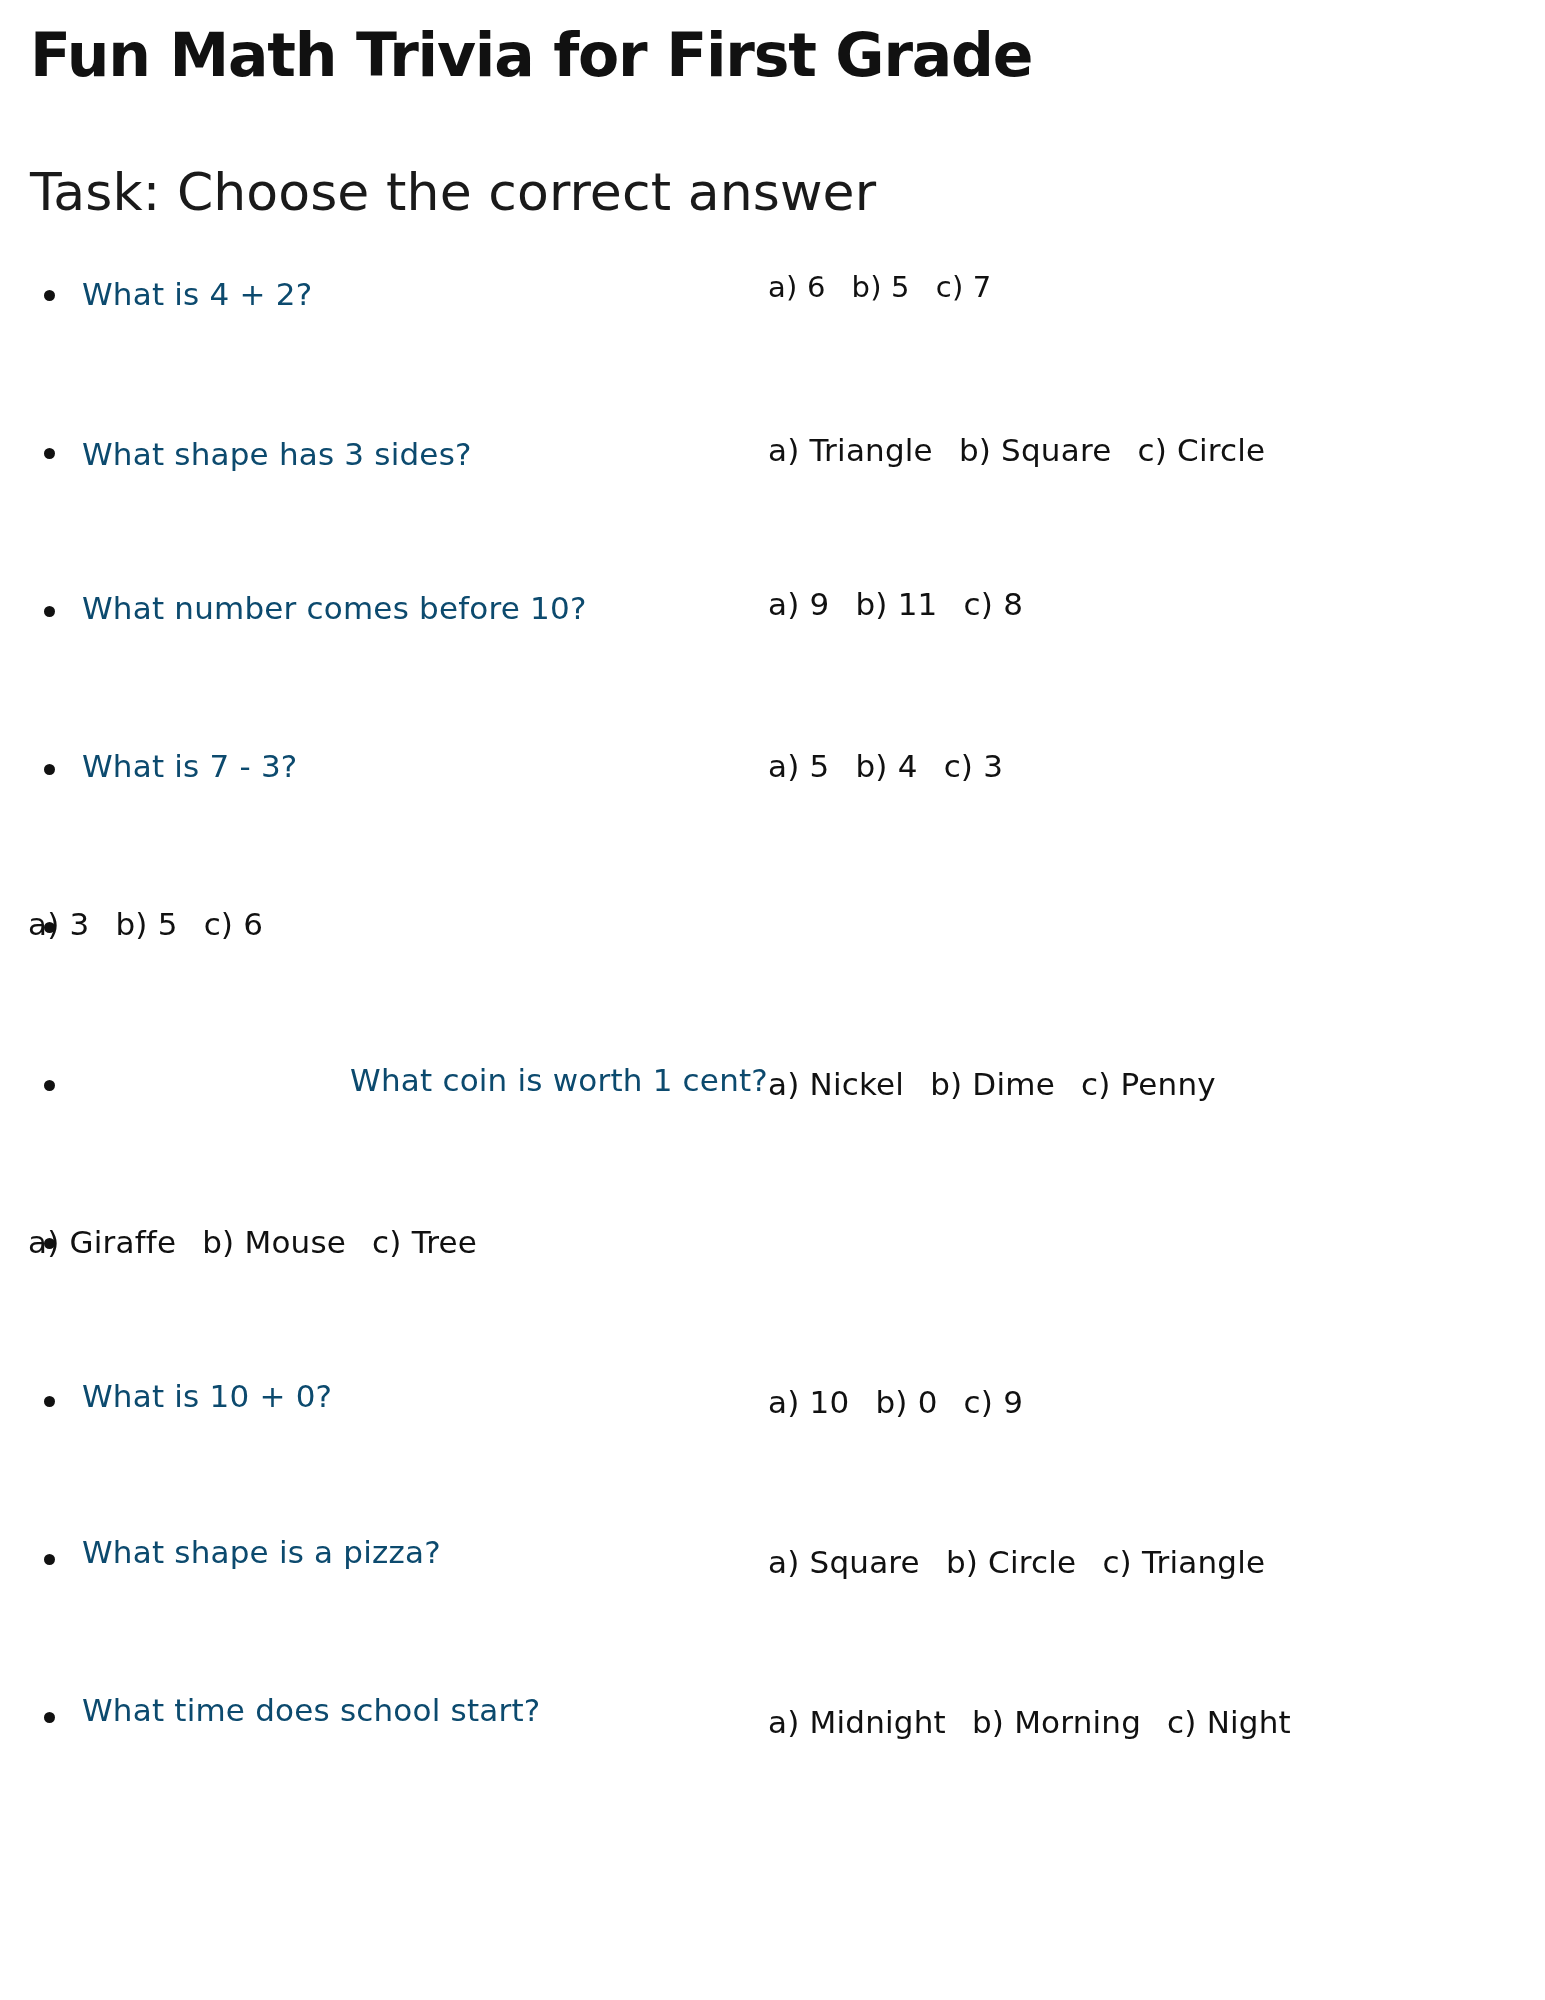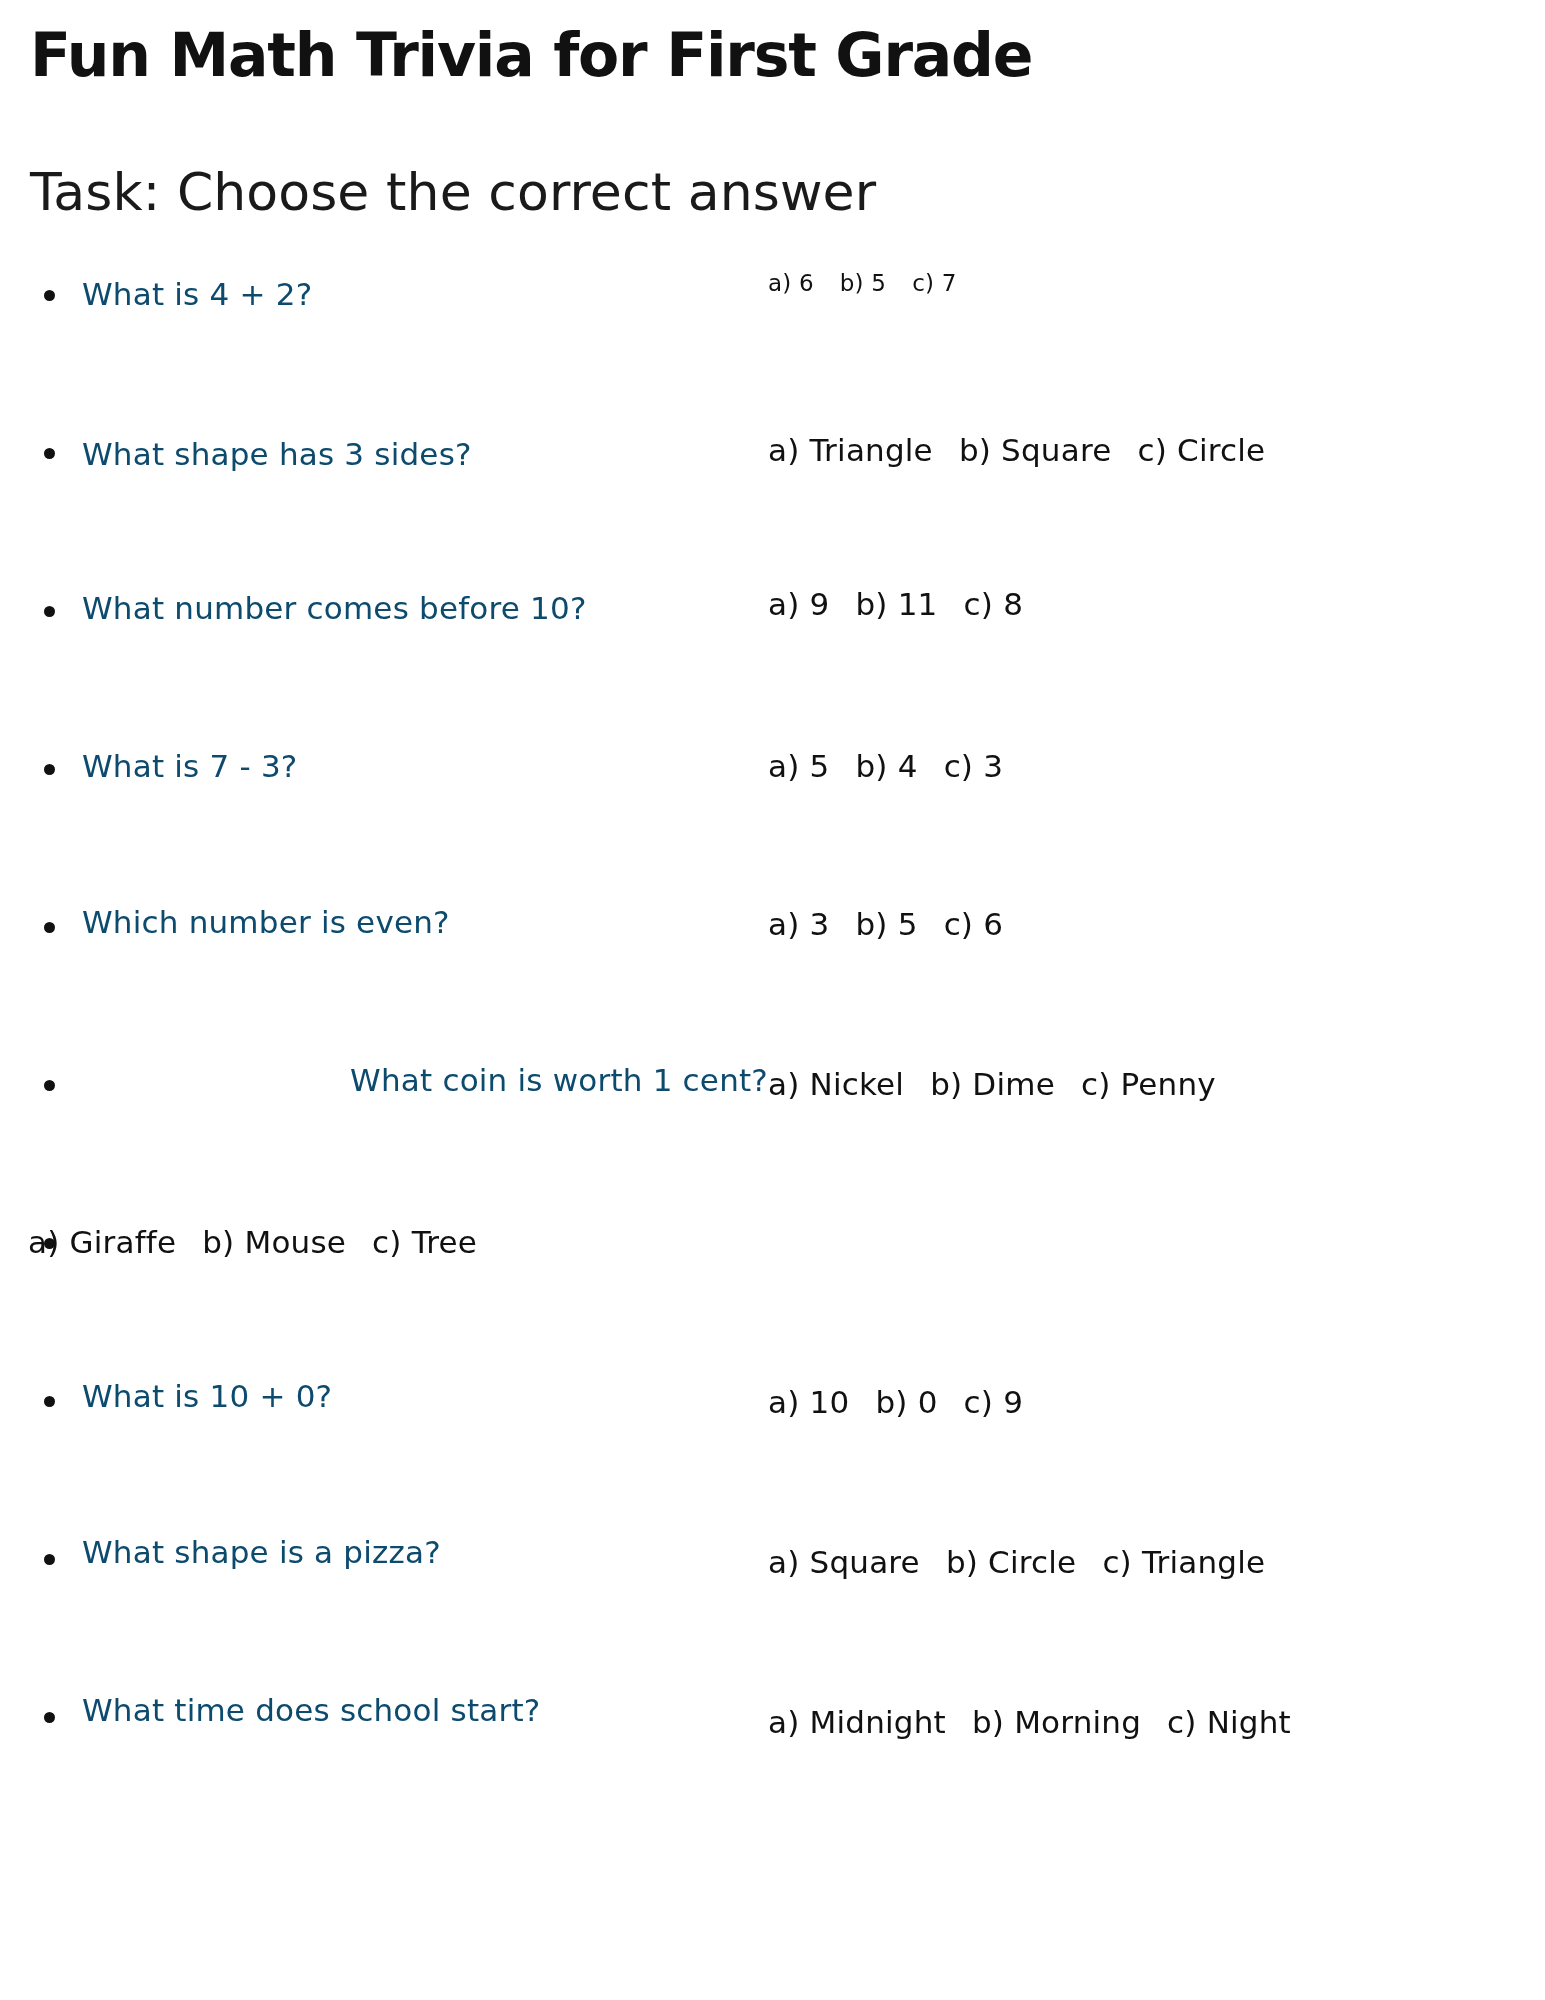--- a/index.html
+++ b/index.html
@@ -75,21 +75,21 @@
     white-space: nowrap;
   }
   .opt {
     display: inline-block;
     margin-right: 26px;
   }
   .opt:last-child { margin-right: 0; }
 
   
   .quiz-item:nth-child(1) .question { padding-top: 6px; }
-  .quiz-item:nth-child(1) .options  { padding-top: 0px; font-size: 23px; }
+  .quiz-item:nth-child(1) .options  { padding-top: 0px; font-size: 29px; }
   .quiz-item:nth-child(2) .question { padding-top: 8px; }
   .quiz-item:nth-child(2) .options  { padding-top: 4px; }
   .quiz-item:nth-child(3) .question { padding-top: 4px; }
   .quiz-item:nth-child(3) .options  { padding-top: 0px; }
   .quiz-item:nth-child(4) .question { padding-top: 4px; }
   .quiz-item:nth-child(4) .options  { padding-top: 4px; }
   .quiz-item:nth-child(5) .question { padding-top: 2px; }
   .quiz-item:nth-child(5) .options  { padding-top: 4px; }
   .quiz-item:nth-child(6) .question { padding-top: 2px; text-align: right; }
   .quiz-item:nth-child(6) .options  { padding-top: 6px; }
@@ -140,21 +140,20 @@
     <li class="quiz-item">
       <span class="bullet"></span>
       <div class="question">What is 7 - 3?</div>
       <div class="options">
         <span class="opt">a) 5</span><span class="opt">b) 4</span><span class="opt">c) 3</span>
       </div>
     </li>
 
     <li class="quiz-item">
       <span class="bullet"></span>
-      <div class="question">Which number is even?</div>
       <div class="options">
         <span class="opt">a) 3</span><span class="opt">b) 5</span><span class="opt">c) 6</span>
       </div>
     </li>
 
     <li class="quiz-item">
       <span class="bullet"></span>
       <div class="question">What coin is worth 1 cent?</div>
       <div class="options">
         <span class="opt">a) Nickel</span><span class="opt">b) Dime</span><span class="opt">c) Penny</span>

